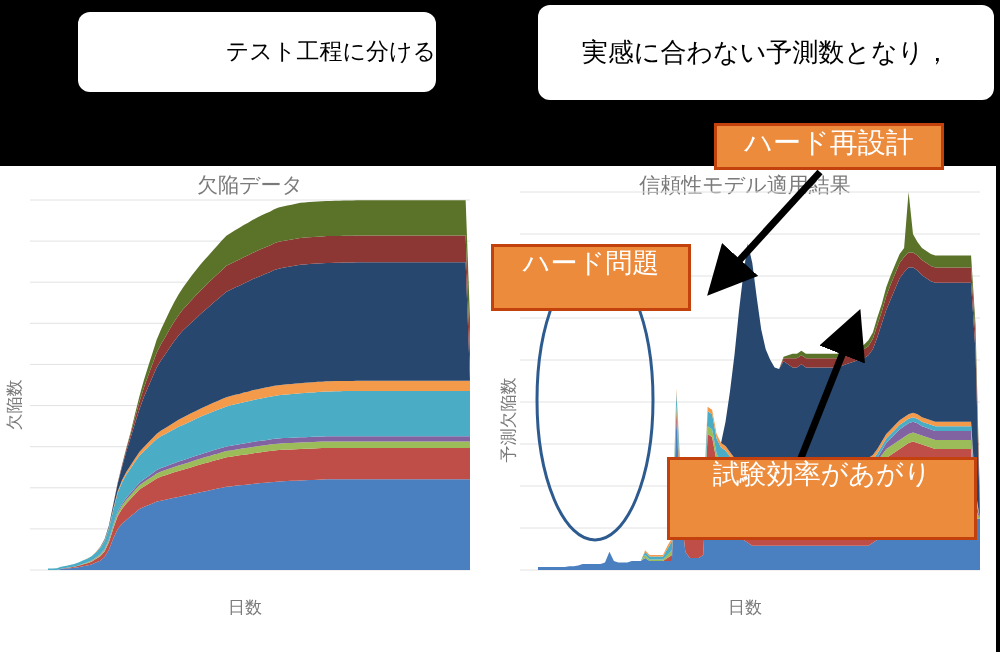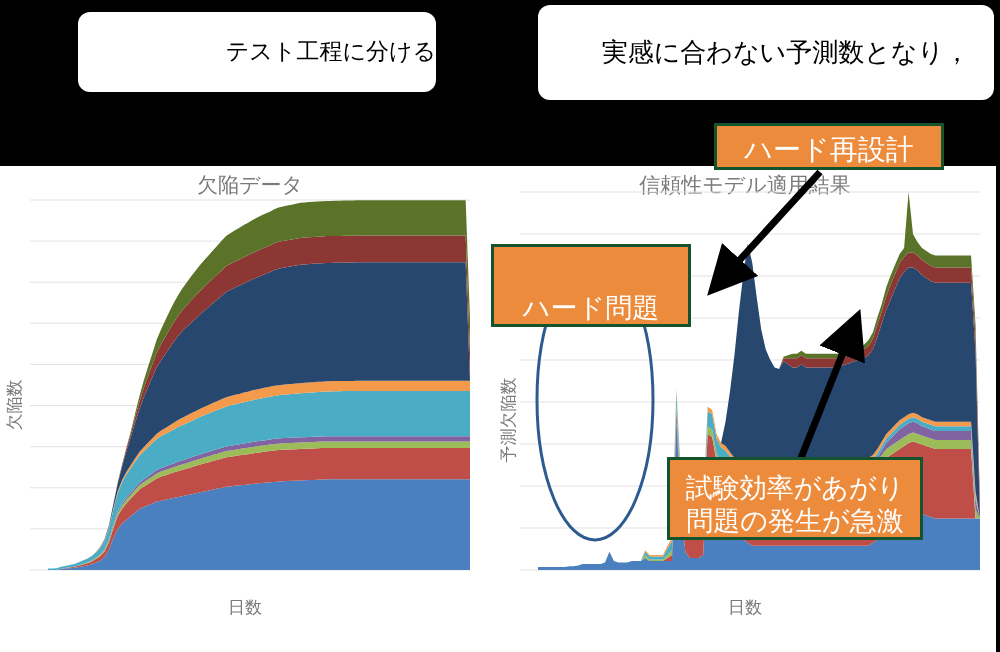--- a/index.html
+++ b/index.html
@@ -8,29 +8,29 @@
 
   
   #panel{position:absolute;left:0;top:166px;width:996px;height:486px;background:#fff;}
   #panel-edge{position:absolute;left:996px;top:166px;width:4px;height:486px;background:#000;}
 
   
   .wbox{position:absolute;background:#fff;border-radius:12px;
         display:flex;align-items:center;justify-content:center;
         color:#000;text-align:center;line-height:1.28;}
   #wbox-left{left:78px;top:12px;width:358px;height:80px;font-size:23px;justify-content:flex-end;}
-  #wbox-right{left:538px;top:5px;width:456px;height:95px;font-size:26px;padding:0 24px;box-sizing:border-box;justify-content:flex-end;}
+  #wbox-right{left:538px;top:5px;width:456px;height:95px;font-size:26px;padding:0 24px;box-sizing:border-box;}
 
   
-  .obox{position:absolute;background:#ED8B3C;border:3px solid #14532d;
-        color:#fff;display:flex;align-items:flex-end;justify-content:center;
+  .obox{position:absolute;background:#ED8B3C;border:3px solid #c2410c;
+        color:#fff;display:flex;align-items:flex-start;justify-content:center;
         text-align:center;line-height:1.2;box-sizing:border-box;}
   #obox-hw-redesign{left:714px;top:123px;width:230px;height:47px;font-size:28px;}
-  #obox-hw-problem{left:491px;top:244px;width:200px;height:83px;font-size:27px;}
-  #obox-efficiency{left:667px;top:457px;width:256px;height:83px;font-size:27px;}
+  #obox-hw-problem{left:491px;top:244px;width:200px;height:67px;font-size:27px;}
+  #obox-efficiency{left:667px;top:457px;width:310px;height:83px;font-size:27px;font-family:Liberation Mono, monospace;}
 
   
   .chart{position:absolute;top:170px;height:460px;}
   #chart-left{left:0px;width:500px;}
   #chart-right{left:500px;width:496px;}
   .chart svg{display:block;width:100%;height:100%;}
   .ctitle{fill:#7a7a7a;font-size:21px;text-anchor:middle;}
   .caxis{fill:#7a7a7a;font-size:17px;text-anchor:middle;}
   .grid{stroke:#e2e2e2;stroke-width:1;}
 </style>
@@ -129,15 +129,14 @@
 
 <div class="obox" id="obox-hw-problem">
   <span>
     <span>ハード問題</span><br>
   </span>
 </div>
 
 <div class="obox" id="obox-efficiency">
   <span>
     <span>試験効率があがり</span><br>
-    <span>問題の発生が急激</span>
   </span>
 </div>
 
 </body></html>

